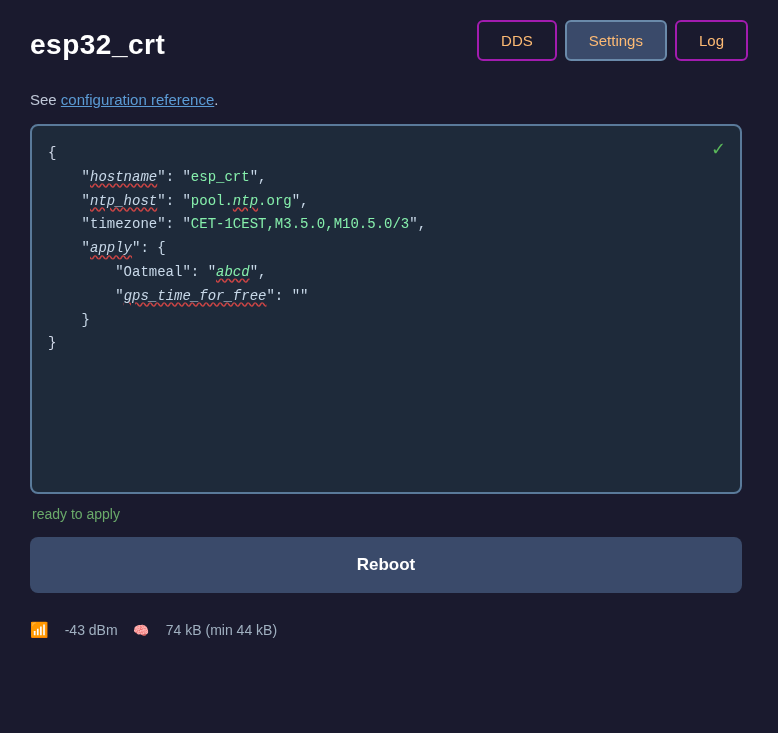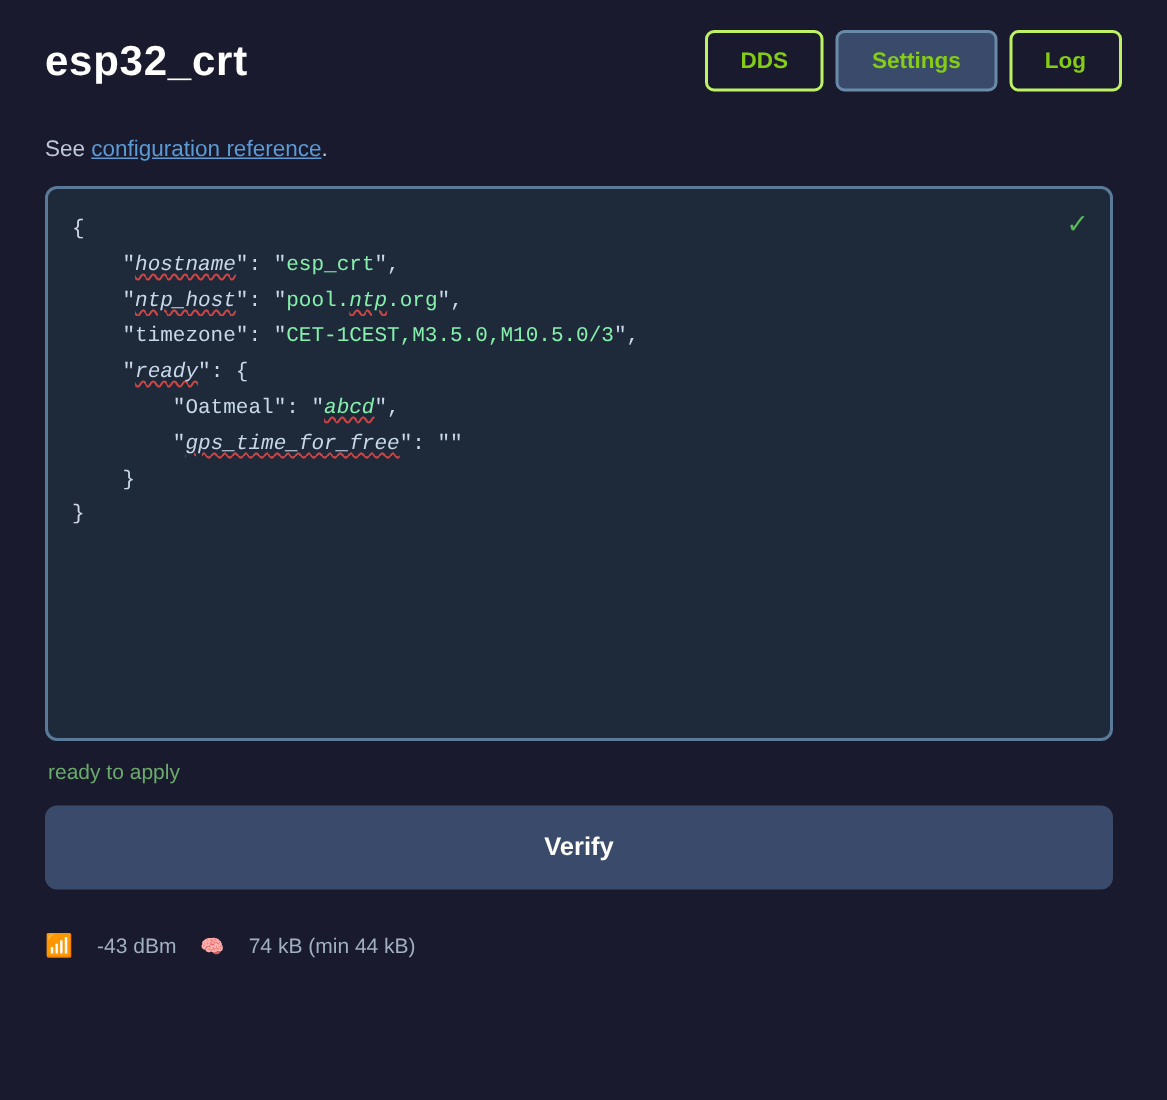--- a/index.html
+++ b/index.html
@@ -13,45 +13,45 @@
       color: #e0e0e0;
       font-family: -apple-system, BlinkMacSystemFont, 'Segoe UI', sans-serif;
       width: 778px;
       min-height: 733px;
       padding: 0;
       overflow-x: hidden;
     }
 
     .header {
       display: flex;
-      align-items: center;
+      align-items: flex-end;
       justify-content: space-between;
       padding: 20px 30px;
       background-color: #1a1a2e;
     }
 
     .app-title {
       font-size: 28px;
       font-weight: bold;
       color: #ffffff;
       letter-spacing: 0.5px;
     }
 
     .header-buttons {
       display: flex;
       gap: 8px;
     }
 
     .header-btn {
       padding: 10px 22px;
-      border: 2px solid #bef264;
+      border: 2px solid #a21caf;
       background: transparent;
-      color: #84cc16;
+      color: #fdba74;
       font-size: 15px;
-      font-weight: 700;
+      font-weight: 400;
       border-radius: 6px;
       cursor: pointer;
       transition: background 0.2s;
     }
 
     .header-btn.active {
       background: #3a4a6a;
       border-color: #6a8aaa;
     }
 
@@ -172,31 +172,31 @@
   <p class="see-line">
     <span>See </span><a href="#">configuration reference</a><span>.</span>
   </p>
 
   <div class="editor-container">
     <span class="check-icon">✓</span>
     <div class="code-block"><span class="brace">{</span>
     "<span class="squiggle">hostname</span>": "<span class="string-val">esp_crt</span>",
     "<span class="squiggle">ntp_host</span>": "<span class="string-val">pool.<span class="squiggle">ntp</span>.org</span>",
     "timezone": "<span class="string-val">CET-1CEST,M3.5.0,M10.5.0/3</span>",
-    "<span class="squiggle">ready</span>": {
+    "<span class="squiggle">apply</span>": {
         "Oatmeal": "<span class="string-val"><span class="squiggle">abcd</span></span>",
         "<span class="squiggle">gps_time_for_free</span>": "<span class="string-val"></span>"
     }
 <span class="brace">}</span></div>
   </div>
 
   <p class="status-line">ready to apply</p>
 
   <div class="action-buttons">
-    <button class="action-btn">Verify</button>
+    <button class="action-btn">Reboot</button>
   </div>
 
   <div class="footer-info">
     <span class="wifi-icon">📶</span>
     <span>-43 dBm</span>
     <span class="mem-icon">🧠</span>
     <span>74 kB (min 44 kB)</span>
   </div>
 </div>
 

